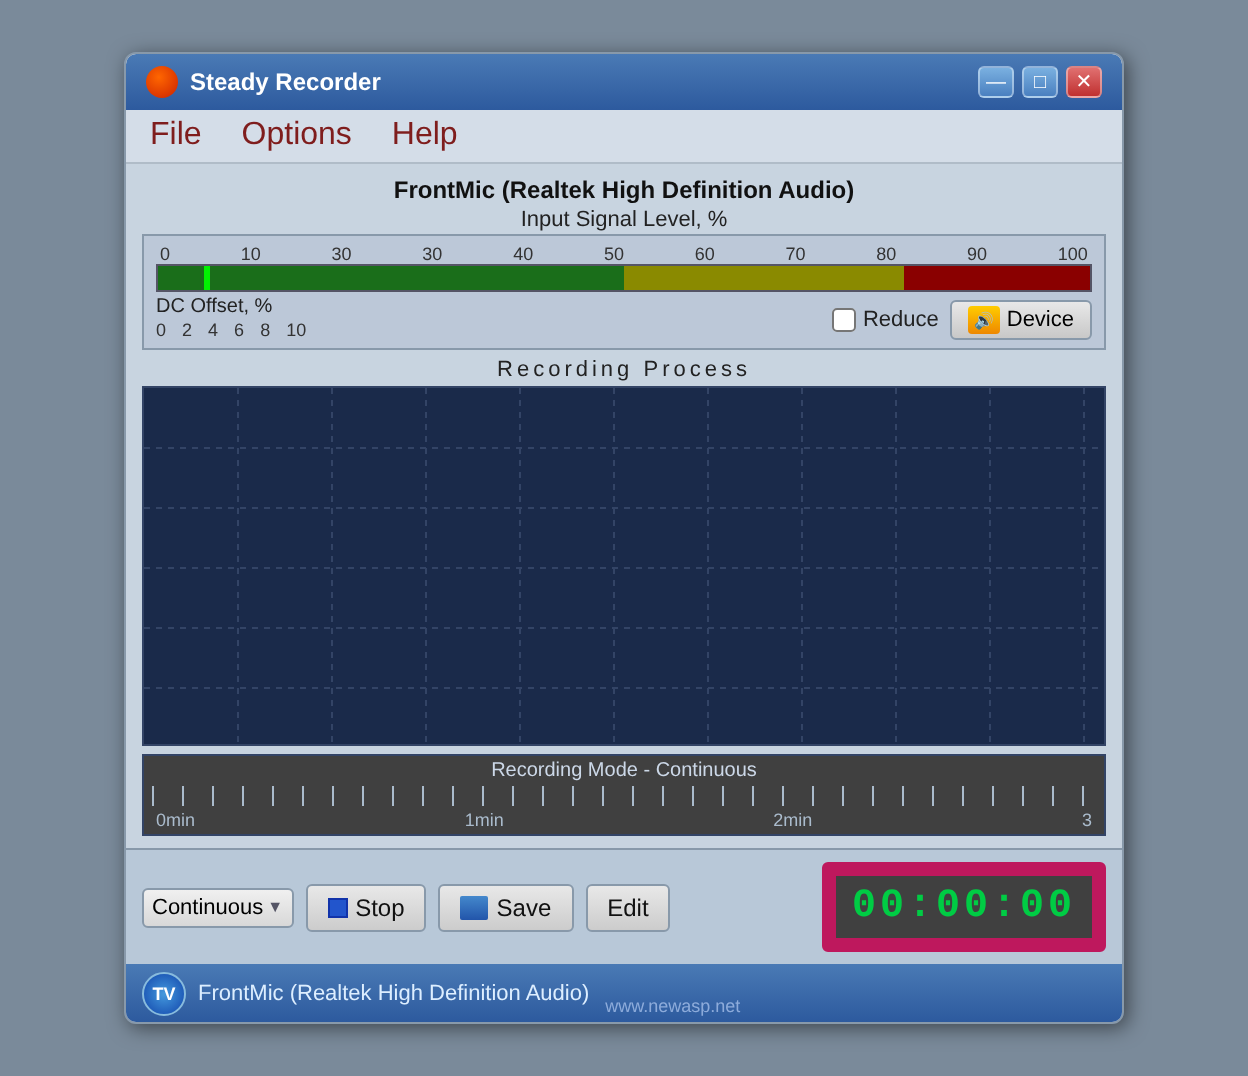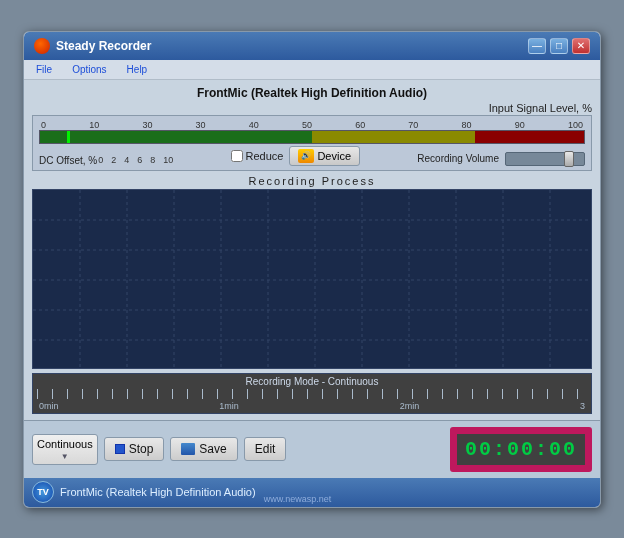--- a/index.html
+++ b/index.html
@@ -8,21 +8,21 @@
       height: 538px;
       background: #7a8a9a;
       display: flex;
       justify-content: center;
       align-items: center;
       font-family: 'Segoe UI', Tahoma, Arial, sans-serif;
       font-size: 12px;
     }
 
     .window {
-      width: 578px;
+      width: 500px;
       background: #d4dde8;
       border: 1px solid #8899aa;
       border-radius: 6px;
       box-shadow: 2px 2px 10px rgba(0,0,0,0.5);
       overflow: hidden;
     }
 
     .title-bar {
       background: linear-gradient(to bottom, #4a7ab5, #2d5a9e);
       color: white;
@@ -84,39 +84,39 @@
       padding: 2px 6px;
       display: flex;
       gap: 8px;
       border-bottom: 1px solid #b0bcc8;
     }
 
     .menu-item {
       padding: 2px 6px;
       cursor: pointer;
       border-radius: 3px;
-      font-size: 10px;
-      color: #1d4ed8;
+      font-size: 16px;
+      color: #7f1d1d;
     }
 
     .main-content {
       background: #c8d4e0;
       padding: 6px 8px;
     }
 
     .device-label {
       text-align: center;
       font-size: 12px;
       color: #111;
       font-weight: 600;
       margin-bottom: 2px;
     }
 
     .signal-label {
-      text-align: right;
+      text-align: center;
       font-size: 11px;
       color: #222;
       margin-bottom: 1px;
     }
 
     .meter-section {
       background: #bcc8d8;
       border: 1px solid #8899aa;
       padding: 4px 6px;
       margin-bottom: 4px;
@@ -289,21 +289,20 @@
     .dropdown {
       background: linear-gradient(to bottom, #f0f0f0, #d8d8d8);
       border: 1px solid #8899aa;
       border-radius: 3px;
       padding: 3px 4px;
       font-size: 11px;
       cursor: pointer;
       display: flex;
       align-items: center;
       gap: 2px;
-      flex-direction: column;
     }
 
     .dropdown-arrow {
       font-size: 8px;
       color: #556;
     }
 
     .ctrl-btn {
       background: linear-gradient(to bottom, #e8e8e8, #cccccc);
       border: 1px solid #8899aa;
@@ -388,20 +387,21 @@
     }
 
     .controls-row-middle {
       display: flex;
       align-items: center;
       gap: 6px;
     }
 
     .dc-section {
       display: flex;
+      flex-direction: column;
       gap: 1px;
     }
 
     .meter-controls-row {
       display: flex;
       align-items: flex-end;
       justify-content: space-between;
       margin-top: 2px;
     }
   </style>
@@ -469,24 +469,20 @@
           <label class="checkbox-label">
             <input type="checkbox" style="">
             <span>Reduce</span>
           </label>
           <button class="device-btn">
             <div class="device-btn-icon">🔊</div>
             <span>Device</span>
           </button>
         </div>
 
-        <div class="volume-row">
-          <span class="volume-label">Recording Volume</span>
-          <input type="range" class="volume-slider" min="0" max="100" value="85" style="">
-        </div>
       </div>
     </div>
 
     <div class="recording-process-label">Recording Process</div>
 
     <div class="waveform-area">
       <svg class="waveform-grid-lines" width="100%" height="100%">
 
         <line x1="47" y1="0" x2="47" y2="180" stroke="#334466" stroke-width="1" stroke-dasharray="3,3"></line>
         <line x1="94" y1="0" x2="94" y2="180" stroke="#334466" stroke-width="1" stroke-dasharray="3,3"></line>

